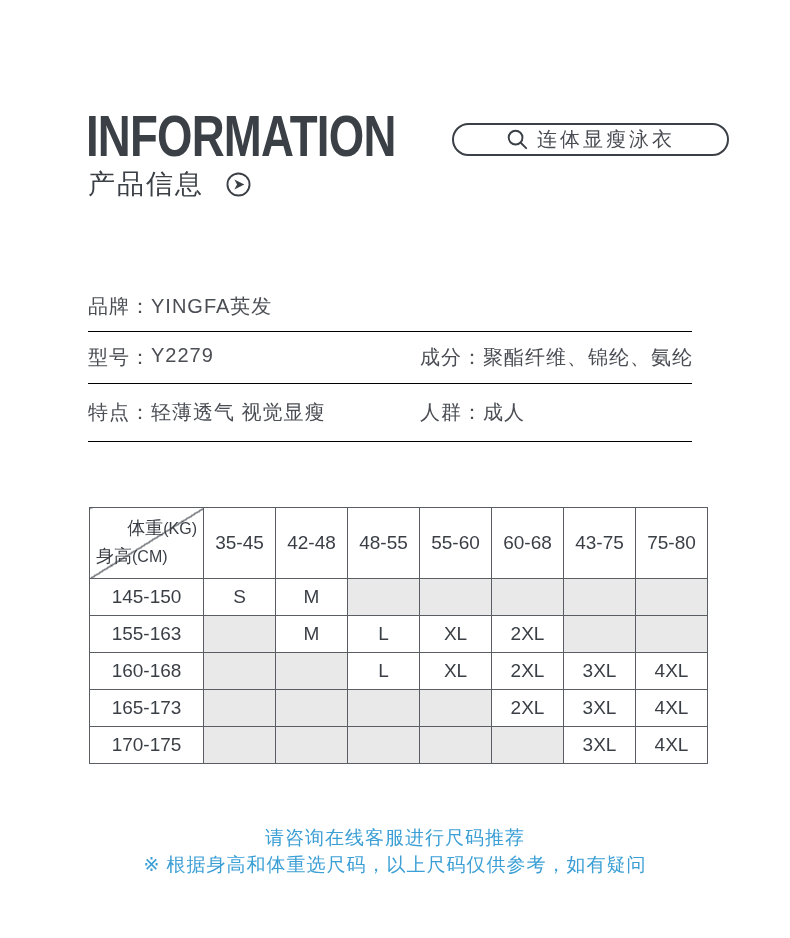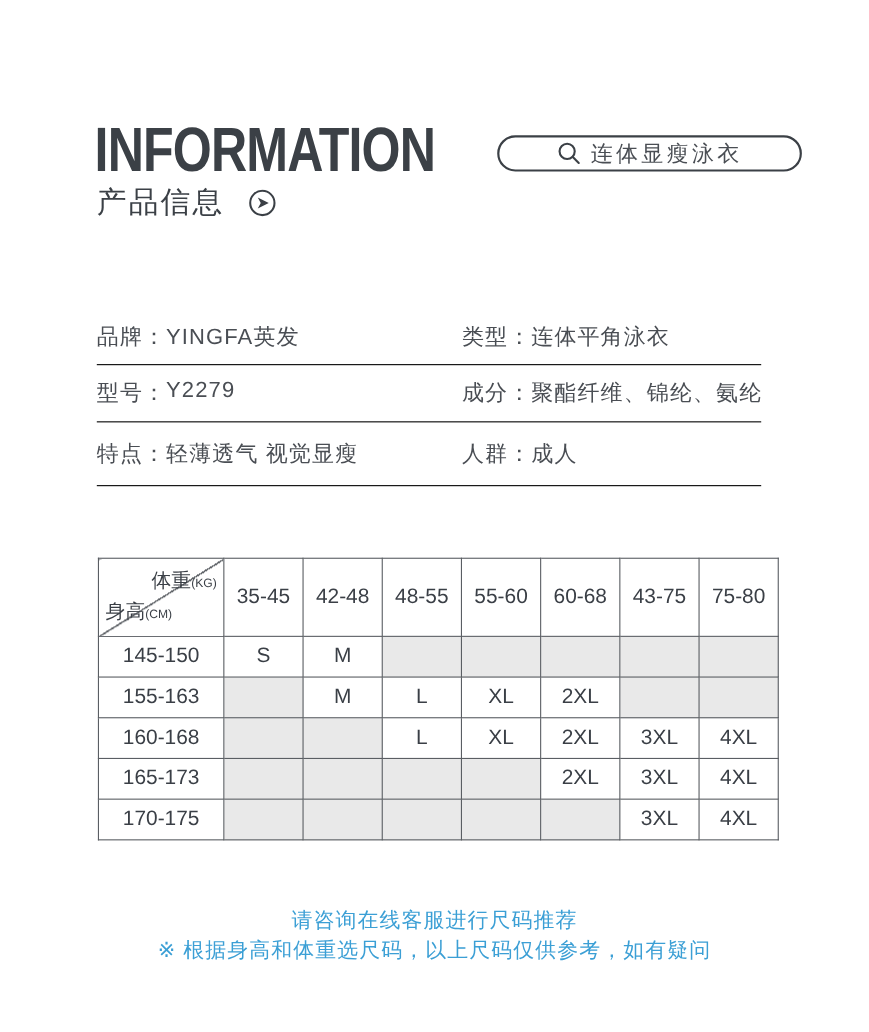--- a/index.html
+++ b/index.html
@@ -61,21 +61,21 @@
   .size-table tr.data-row { height:37px; }
   .size-table td.empty { background:#e9e9e9; }
   .corner {
     position:relative;
     background-image:linear-gradient(to bottom right,
       transparent calc(50% - 0.7px), #5a5e63 calc(50% - 0.7px),
       #5a5e63 calc(50% + 0.7px), transparent calc(50% + 0.7px)) !important;
   }
   .corner .cw { position:absolute; top:8px;  right:6px;  font-size:18px; }
   .corner .ch { position:absolute; bottom:10px; left:6px; font-size:18px; }
-  .corner .unit { font-size:11px; }
+  .corner .unit { font-size:16px; }
 
   
   .footnote {
     position:absolute; left:0; top:824px; width:790px;
     text-align:center; color:#3b9fd5; font-size:19px; line-height:27px;
     letter-spacing:1px;
   }
 </style>
 </head>
 <body>
@@ -96,24 +96,20 @@
       <circle cx="10" cy="10" r="7.2" fill="none" stroke="#3b4046" stroke-width="2"></circle>
       <line x1="15.4" y1="15.4" x2="21" y2="21" stroke="#3b4046" stroke-width="2" stroke-linecap="round"></line>
     </svg>
     <span class="tag">连体显瘦泳衣</span>
   </div>
 
   <div class="attr-row" id="attr-row-1">
     <span class="pair left">
       <span>品牌：</span>
       <span>YINGFA英发</span>
-    </span>
-    <span class="pair right">
-      <span>类型：</span>
-      <span>连体平角泳衣</span>
     </span>
   </div>
   <div class="attr-row" id="attr-row-2">
     <span class="pair left">
       <span>型号：</span>
       <span>Y2279</span>
     </span>
     <span class="pair right">
       <span>成分：</span>
       <span>聚酯纤维、锦纶、氨纶</span>

